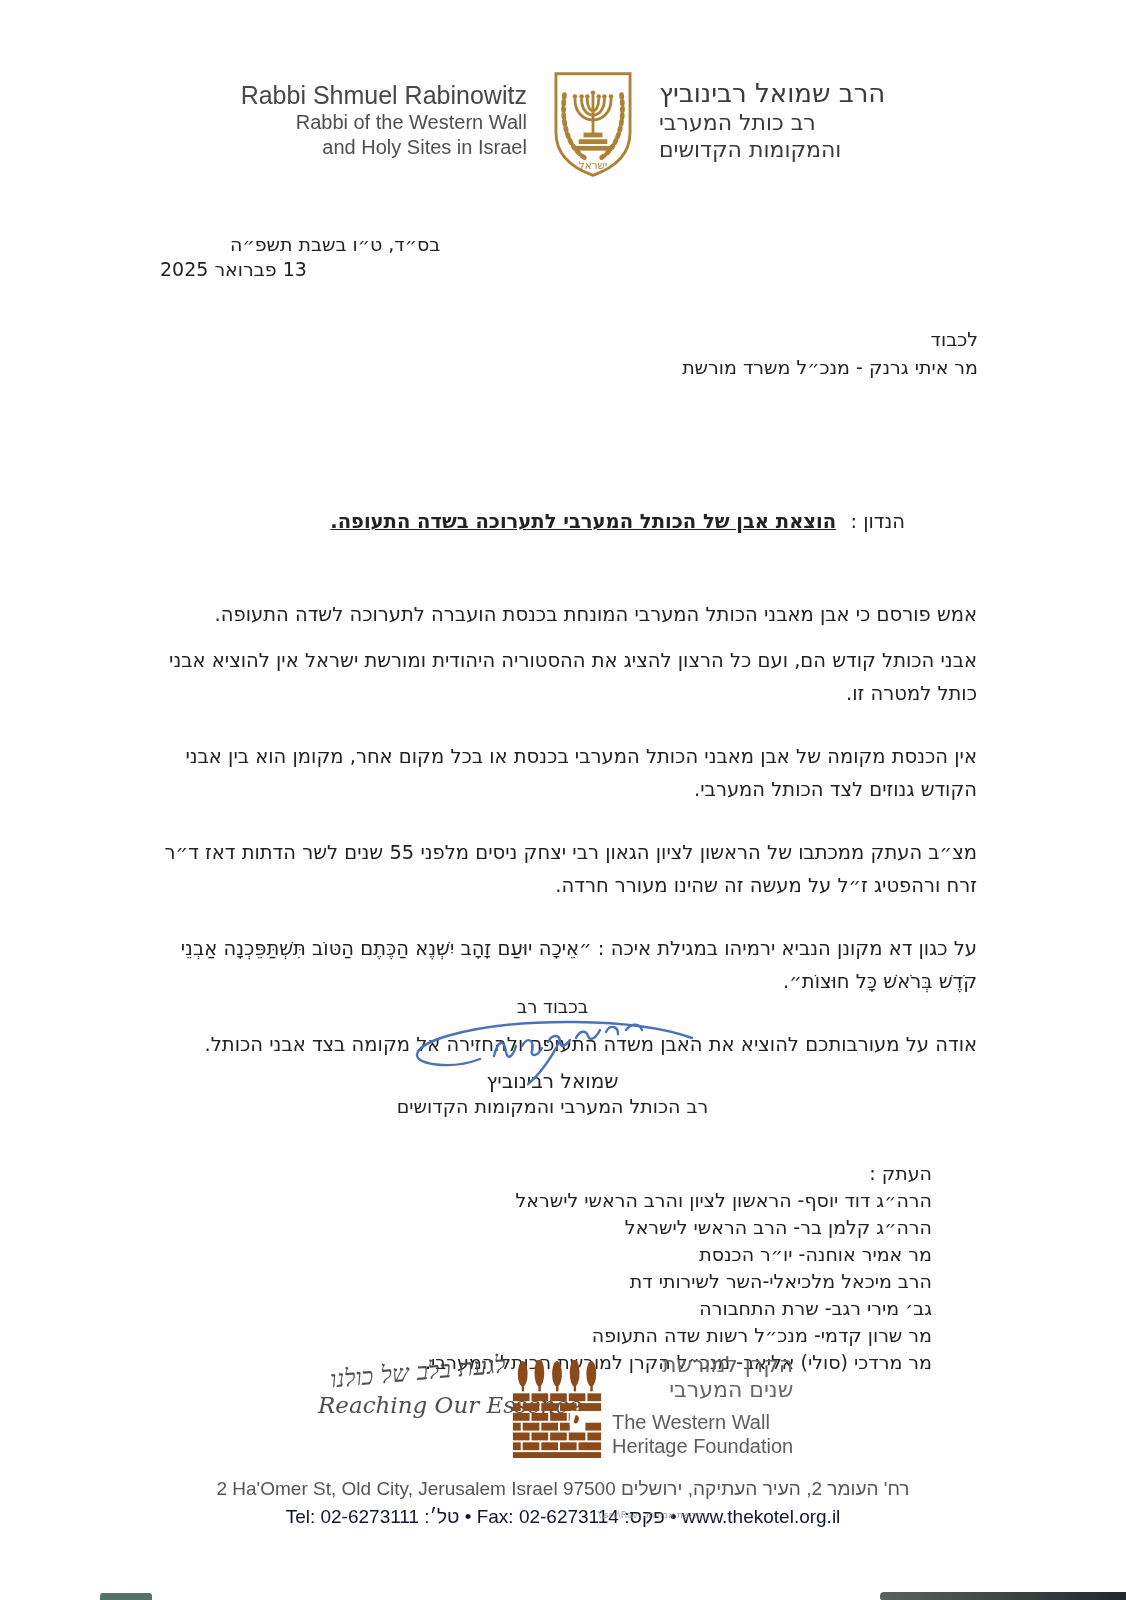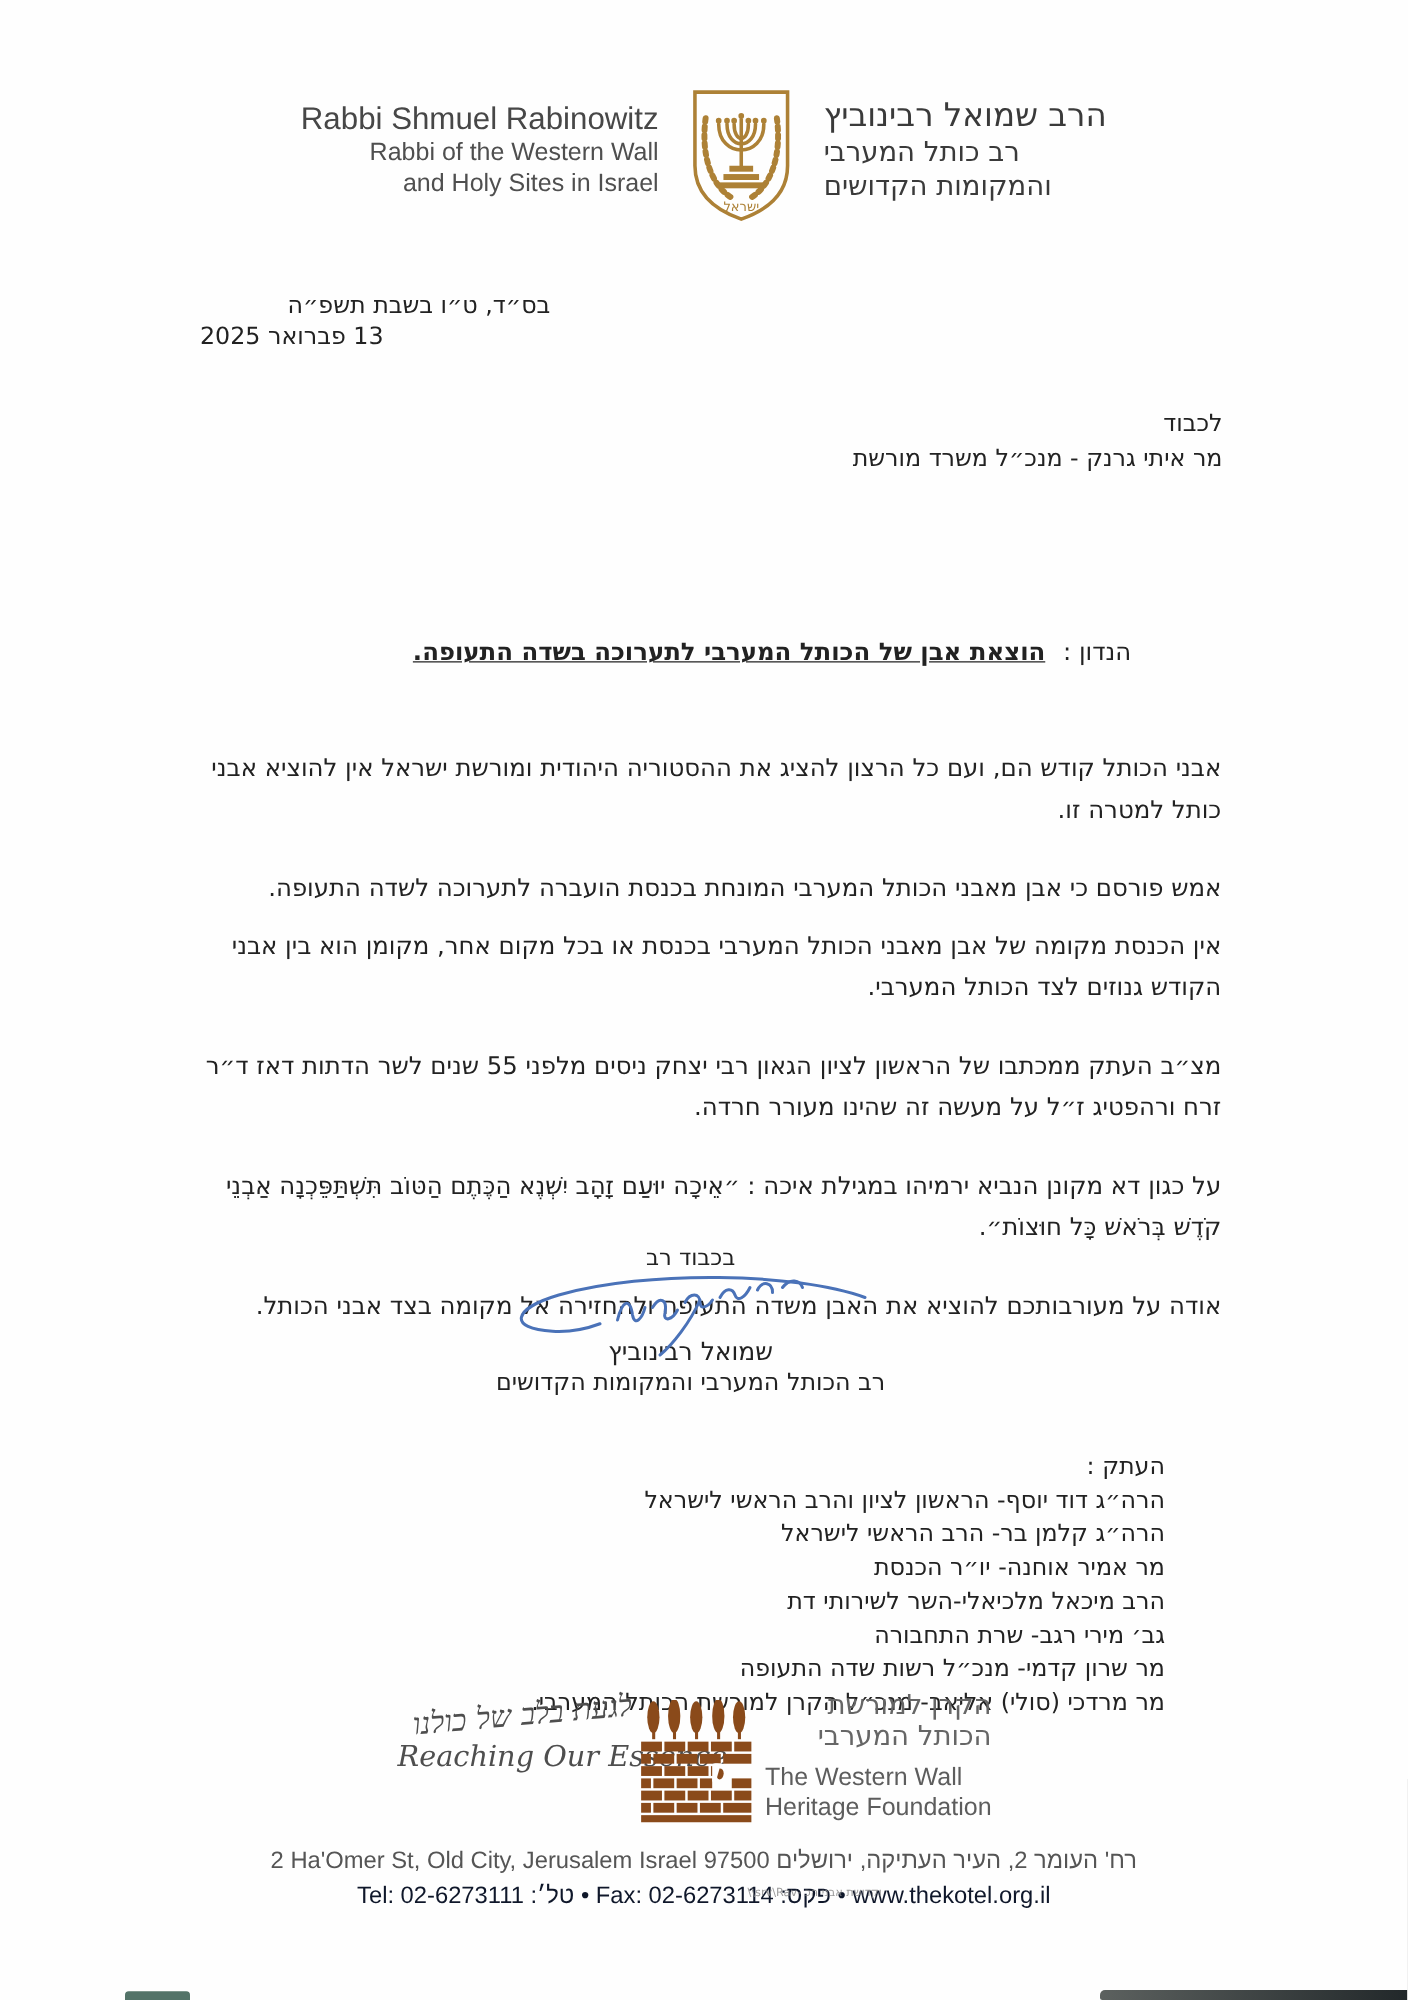--- a/index.html
+++ b/index.html
@@ -136,22 +136,22 @@
     <div>לכבוד</div>
     <div>מר איתי גרנק  -  מנכ״ל משרד מורשת</div>
   </div>
 
   <div class="subject" dir="rtl">
     <span>הנדון :</span>
     <span class="subj-text">הוצאת אבן של הכותל המערבי לתערוכה בשדה התעופה.</span>
   </div>
 
   <div class="body-text" dir="rtl">
+    <p>אמש פורסם כי אבן מאבני הכותל המערבי המונחת בכנסת הועברה לתערוכה לשדה התעופה.</p>
     <p style="margin-bottom:30px;">אבני הכותל קודש הם, ועם כל הרצון להציג את ההסטוריה היהודית ומורשת ישראל אין להוציא אבני כותל למטרה זו.</p>
-    <p>אמש פורסם כי אבן מאבני הכותל המערבי המונחת בכנסת הועברה לתערוכה לשדה התעופה.</p>
     <p style="margin-bottom:30px;">אין הכנסת מקומה של אבן מאבני הכותל המערבי בכנסת או בכל מקום אחר, מקומן הוא בין אבני הקודש גנוזים לצד הכותל המערבי.</p>
     <p style="margin-bottom:30px;">מצ״ב העתק ממכתבו של  הראשון לציון הגאון רבי יצחק ניסים מלפני 55 שנים לשר הדתות דאז ד״ר זרח ורהפטיג ז״ל על מעשה זה שהינו מעורר חרדה.</p>
     <p style="margin-bottom:30px;">על כגון דא מקונן הנביא  ירמיהו במגילת איכה : ״אֵיכָה יוּעַם זָהָב יִשְׁנֶא הַכֶּתֶם הַטּוֹב תִּשְׁתַּפֵּכְנָה אַבְנֵי קֹדֶשׁ בְּרֹאשׁ כָּל חוּצוֹת״.</p>
     <p>אודה על מעורבותכם להוציא את האבן משדה התעופה ולהחזירה אל מקומה בצד אבני הכותל.</p>
   </div>
 
   <div class="closing">
     <div class="val">בכבוד רב</div>
     <svg class="sig-svg" viewBox="0 0 300 72">
       <g fill="none" stroke="#4a72b8" stroke-width="2.4" stroke-linecap="round">
@@ -228,21 +228,21 @@
         <rect x="67" y="84" width="23" height="8"></rect>
       <rect x="0" y="94" width="90" height="6"></rect>
     </g>
     <path d="M 58,52 C 72,50 76,58 72,66 C 68,72 60,72 58,66 Z" fill="#fefefe"></path>
     <path d="M 64,56 c 3,0 4,3 3,6 c -1,3 -4,4 -5,1 z" fill="#8a4a1a"></path>
   </svg>
 
   <div class="org-names">
     <div class="o-he" dir="rtl">
       <div>הקרן למורשת</div>
-      <div>הכותל המערבי</div>
+      <div>שנים המערבי</div>
     </div>
     <div class="o-en">
       <div>The Western Wall</div>
       <div>Heritage Foundation</div>
     </div>
   </div>
 
   <div class="addr1">2 Ha'Omer St, Old City, Jerusalem Israel 97500 רח' העומר 2, העיר העתיקה, ירושלים</div>
   <div class="addr2">Tel: 02-6273111 :טל׳ • Fax: 02-6273114 :פקס • www.thekotel.org.il</div>
   <div class="path-overlay">וקדושת אבני הכ -srv\Rav\\</div>

